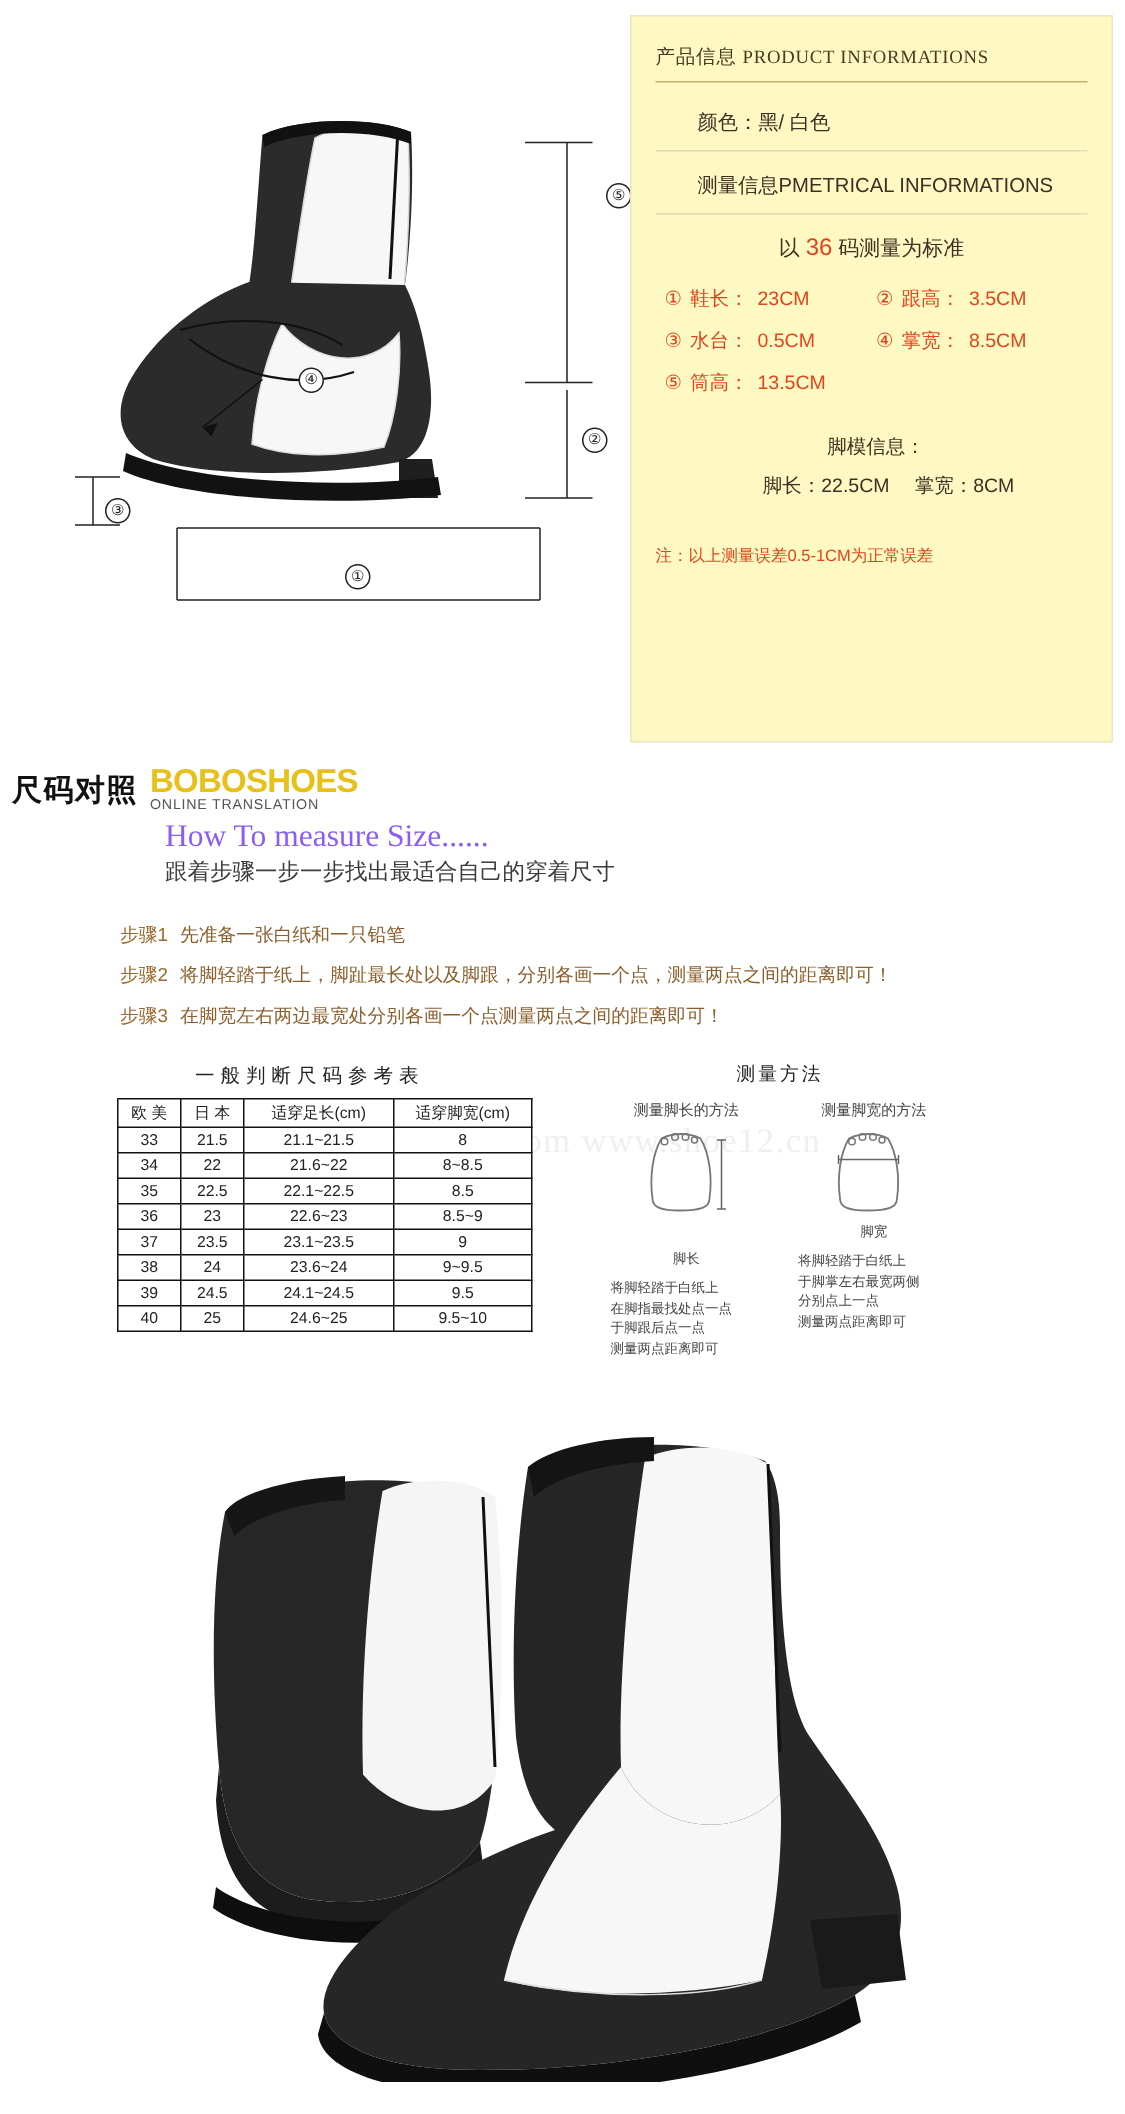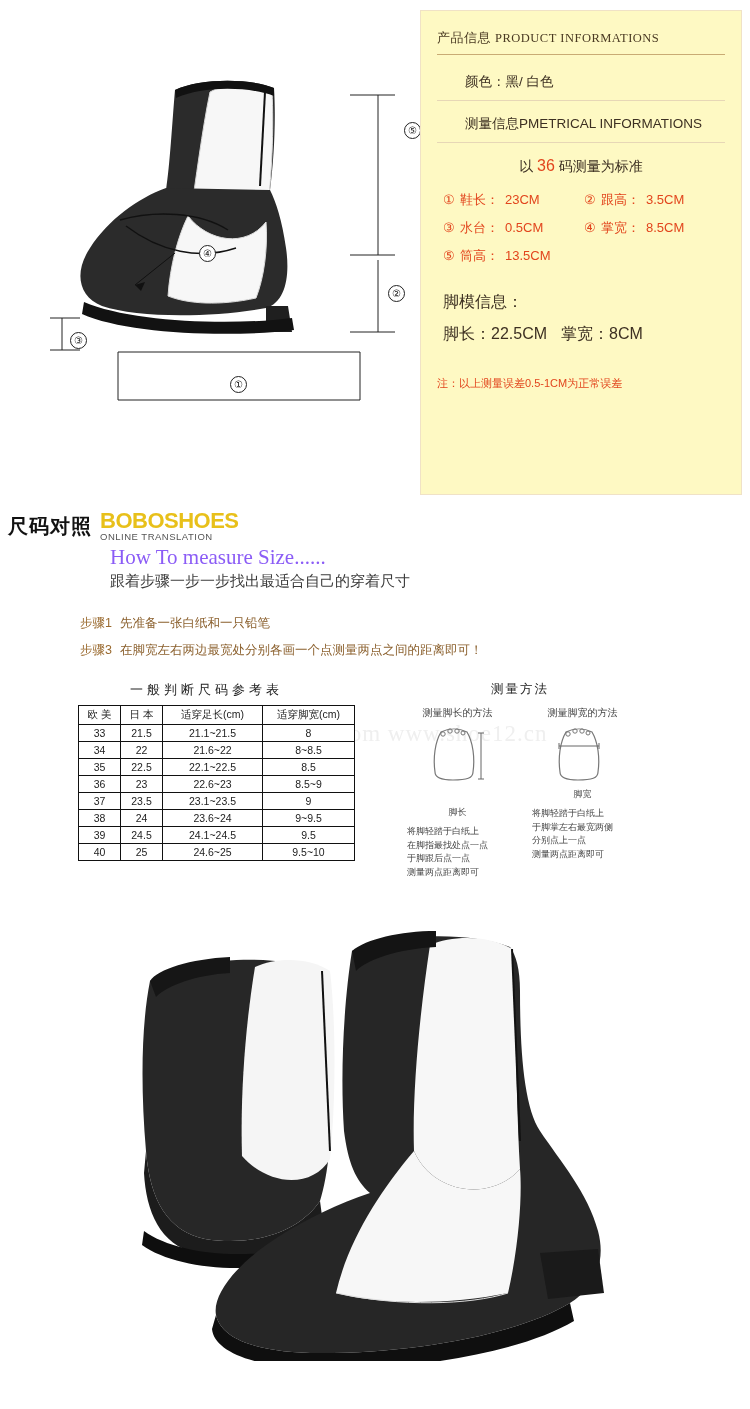--- a/index.html
+++ b/index.html
@@ -28,21 +28,21 @@
   .info-head .en { font-family:"Liberation Serif", serif; font-size:12.5px; margin-left:4px; }
   .row-line {
     border-bottom:1px solid #e7d7b6; padding:14px 0 9px 28px; font-size:13.5px; color:#3d3022;
   }
   .center-note { text-align:center; font-size:14px; color:#3d3022; padding:14px 0 6px; }
   .center-note b { color:#e2451d; font-weight:normal; font-size:16px; }
   .meas-grid { display:flex; flex-wrap:wrap; padding:4px 0 2px 6px; }
   .meas-item { width:50%; font-size:13px; color:#e2451d; padding:5px 0; white-space:nowrap; }
   .meas-item .num { display:inline-block; width:17px; }
   .meas-item .val { margin-left:6px; }
-  .foot-block { padding:14px 0 4px 6px; font-size:16px; color:#3d3022; line-height:2.0; }
+  .foot-block { padding:14px 0 4px 6px; font-size:13px; color:#3d3022; line-height:2.0;text-align:center; }
   .foot-block .pair span { display:inline-block; }
   .foot-block .k1 { min-width:118px; }
   .note {
     text-align:left; color:#e2451d; font-size:11px; margin-top:22px;
   }
 
   
   .shoe-img { position:absolute; left:60px; top:70px; width:300px; height:290px; }
   .callout {
     position:absolute; width:17px; height:17px; border:1px solid #222; border-radius:50%;
@@ -214,20 +214,23 @@
       <div class="brand">BOBOSHOES</div>
       <div class="brand-sub">ONLINE TRANSLATION</div>
     </div>
 
     <div class="how">How To measure Size......</div>
     <div class="howcn">跟着步骤一步一步找出最适合自己的穿着尺寸</div>
 
     <div class="steps">
       <div class="step">
         <span class="lbl">步骤1</span><span class="txt">先准备一张白纸和一只铅笔</span>
+      </div>
+      <div class="step">
+        <span class="lbl">步骤2</span><span class="txt">将脚轻踏于纸上，脚趾最长处以及脚跟，分别各画一个点，测量两点之间的距离即可！</span>
       </div>
       <div class="step">
         <span class="lbl">步骤3</span><span class="txt">在脚宽左右两边最宽处分别各画一个点测量两点之间的距离即可！</span>
       </div>
     </div>
 
     <div class="lower">
       <div class="watermark">www.shoe12.com www.shoe12.cn</div>
 
       <div class="tbl-title">一般判断尺码参考表</div>

